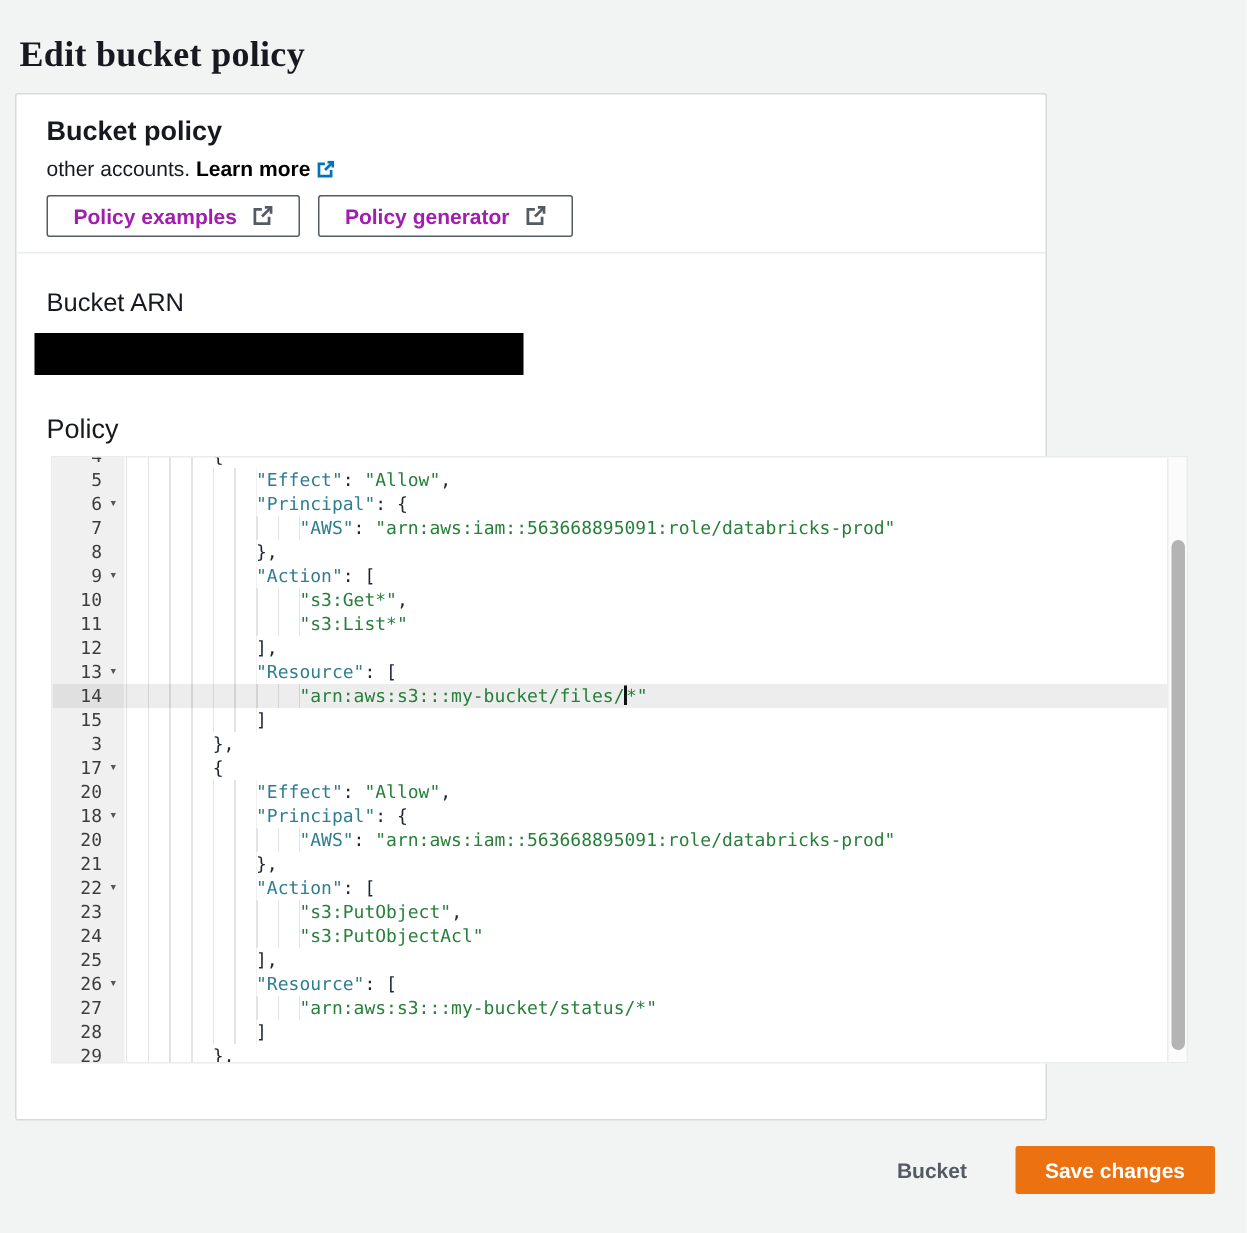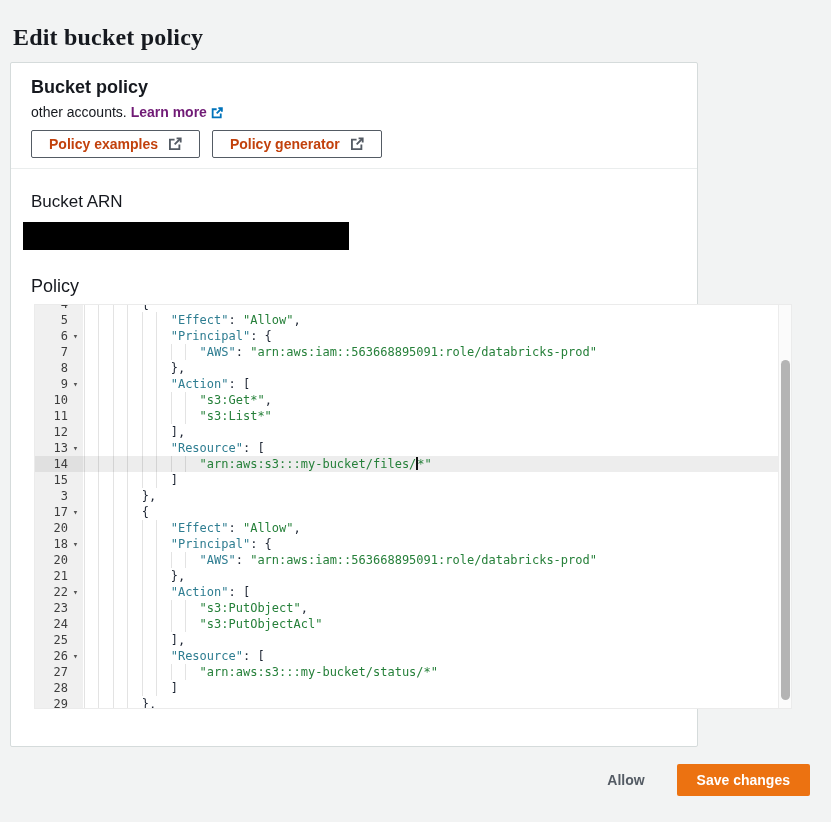--- a/index.html
+++ b/index.html
@@ -19,28 +19,28 @@
   .card {
     position: absolute; left: 10px; top: 62px;
     width: 688px; height: 685px;
     background: #fff;
     border: 1px solid #d5dbdb;
     border-radius: 2px;
   }
   .card-header { padding: 13px 20px 10px 20px; border-bottom: 1px solid #eaeded; }
   .card-heading { font-size: 18px; font-weight: 700; margin: 0 0 5px 0; line-height: 22px; }
   .desc { font-size: 14px; line-height: 18px; color: #16191f; }
-  .link { color: #701a75; font-weight: 700; text-decoration: none; cursor: pointer; white-space: nowrap; }
+  .link { color: #000000; font-weight: 700; text-decoration: none; cursor: pointer; white-space: nowrap; }
   .ext-icon { display: inline-block; vertical-align: -2px; margin-left: 4px; }
   .btn-row { margin-top: 7px; display: flex; gap: 12px; }
   .btn-secondary {
     display: inline-flex; align-items: center; gap: 10px;
     height: 28px; padding: 0 17px;
     background: #fff; border: 1px solid #545b64; border-radius: 2px;
-    color: #c2410c; font-weight: 700; font-size: 14px;
+    color: #a21caf; font-weight: 700; font-size: 14px;
     font-family: "Liberation Sans", sans-serif; cursor: pointer;
   }
   .card-body { padding: 24px 20px 0 20px; }
   .field-label { font-size: 17px; line-height: 17px; }
   .redacted { width: 326px; height: 28px; background: #000; margin: 12px 0 0 -8px; }
   .policy-heading { font-size: 18px; font-weight: 400; margin: 26px 0 0 0; line-height: 21px; }
 
   
   .editor {
     position: relative; margin: 7px 0 0 3px;
@@ -170,15 +170,15 @@
           <div class="code-row"><span class="gut"><span class="num">29</span><span class="fold"></span></span><span class="code"><span class="ind" style="width: 8ch;"></span><span class="tk-p">},</span></span></div>
         </div>
       <div class="scrollbar-v">
         <div class="scroll-thumb"></div>
       </div>
     </div>
   </div>
 </div>
 
 <div class="footer">
-  <button class="cancel-btn">Allow</button>
+  <button class="cancel-btn">Bucket</button>
   <button class="btn-primary">Save changes</button>
 </div>
 
 </body></html>

